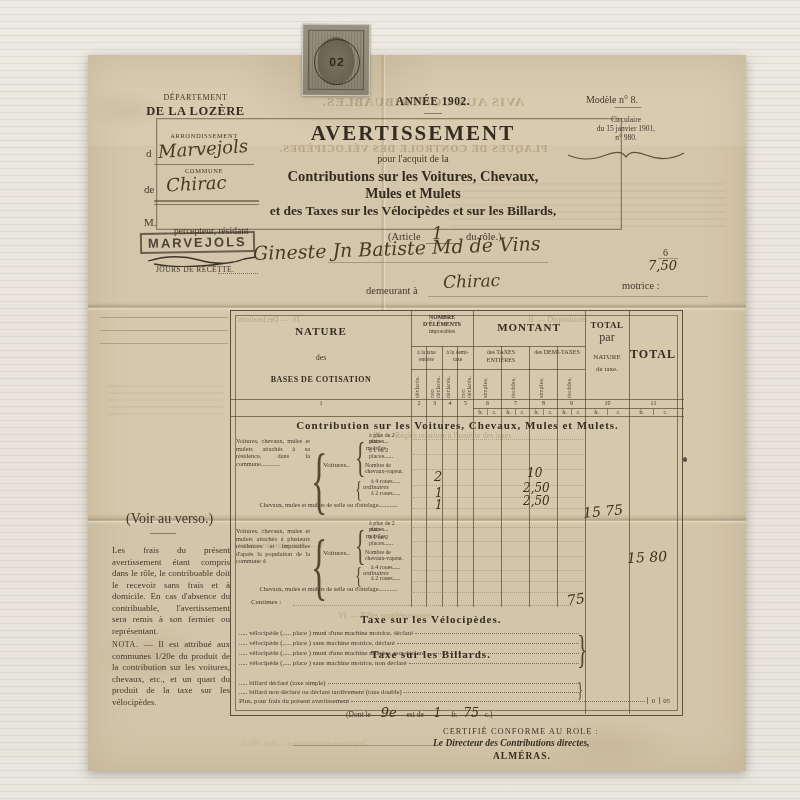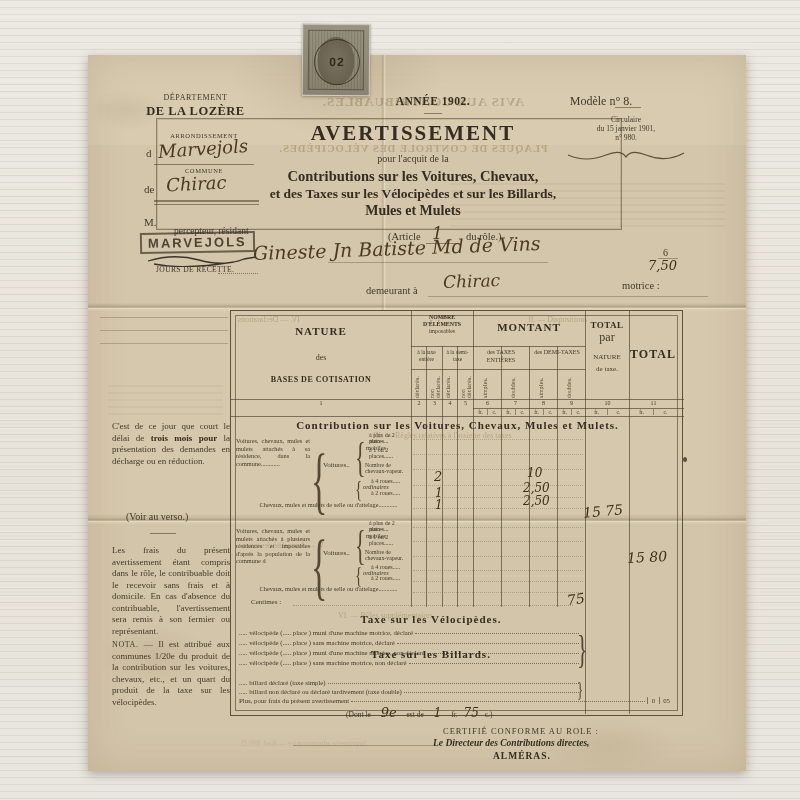--- a/index.html
+++ b/index.html
@@ -58,40 +58,40 @@
 
   <div class="a ctr" style="left:55px;top:38px;width:105px">
     <div class="sc" style="font-size:8px">DÉPARTEMENT</div>
     <div class="b" style="font-size:12.5px;letter-spacing:.5px;margin-top:2px">DE LA LOZÈRE</div>
   </div>
 
   <div class="a ghost mir b" style="left:190px;top:39px;width:290px;font-size:13px;text-align:center;letter-spacing:1px">AVIS AUX CONTRIBUABLES.</div>
   <div class="a b ctr" style="left:285px;top:40px;width:120px;font-size:11.5px;letter-spacing:.5px">ANNÉE 1902.</div>
   <div class="a rule" style="left:336px;top:58px;width:18px"></div>
 
-  <div class="a ctr" style="left:468px;top:39px;width:90px;font-size:12px">Modèle n° 8.</div>
+  <div class="a ctr" style="left:479px;top:39px;width:90px;font-size:10px">Modèle n° 8.</div>
   <div class="a rule" style="left:527px;top:52px;width:26px"></div>
 
   <div class="a ctr" style="left:488px;top:60px;width:100px;font-size:7.5px;line-height:9px">
     <div>Circulaire</div>
     <div>du 15 janvier 1901,</div>
     <div>n° 980.</div>
   </div>
   <svg class="a" style="left:478px;top:92px" width="120" height="16">
     <path d="M2,8 Q20,16 40,8 Q55,2 60,10 Q65,2 80,8 Q100,16 118,6" stroke="rgba(62,50,33,.8)" stroke-width="1.2" fill="none"></path>
   </svg>
 
   <div class="a" style="left:68px;top:63px;width:466px;height:112px;border:1px solid rgba(80,66,45,.55);box-shadow:inset 0 0 0 1px rgba(80,66,45,.15)"></div>
   <div class="a ctr" style="left:100px;top:66px;width:450px">
     <div class="b" style="font-size:21px;letter-spacing:2px">AVERTISSEMENT</div>
     <div class="ghost mir b" style="font-size:10.5px;letter-spacing:1px;margin-top:-3px">PLAQUES DE CONTROLE DES VÉLOCIPÈDES.</div>
     <div style="font-size:10px;margin-top:-1px">pour l'acquit de la</div>
     <div class="b" style="font-size:14.5px;margin-top:4px">Contributions sur les Voitures, Chevaux,</div>
+    <div class="b" style="font-size:14px;margin-top:1px">Mules et Mulets</div>
     <div class="b" style="font-size:13.5px;margin-top:1px">et des Taxes sur les Vélocipèdes et sur les Billards,</div>
-    <div class="b" style="font-size:14px;margin-top:1px">Mules et Mulets</div>
   </div>
 
   <div class="a sc ctr" style="left:68px;top:77px;width:96px;font-size:6.5px">ARRONDISSEMENT</div>
   <div class="a" style="left:58px;top:92px;font-size:11px">d</div>
   <div class="a hw" style="left:70px;top:83px;font-size:18px;transform:rotate(-4deg)">Marvejols</div>
   <div class="a rule" style="left:66px;top:109px;width:100px"></div>
 
   <div class="a sc ctr" style="left:68px;top:112px;width:96px;font-size:6.5px">COMMUNE</div>
   <div class="a" style="left:56px;top:128px;font-size:11px">de</div>
   <div class="a hw" style="left:78px;top:118px;font-size:18px;transform:rotate(-3deg)">Chirac</div>
@@ -124,24 +124,21 @@
   <div class="a" style="left:278px;top:230px;font-size:10.5px">demeurant à</div>
   <div class="a rule" style="left:340px;top:241px;width:280px;opacity:.6"></div>
   <div class="a hw" style="left:355px;top:216px;font-size:17px;transform:rotate(-2deg)">Chirac</div>
   <div class="a" style="left:534px;top:225px;font-size:10.5px">motrice :</div>
 
   <div class="a rule" style="left:12px;top:262px;width:128px;opacity:.5"></div>
   <div class="a rule" style="left:12px;top:275px;width:128px;opacity:.5"></div>
   <div class="a rule" style="left:12px;top:288px;width:128px;opacity:.5"></div>
 
 
-  <div class="a" style="left:24px;top:366px;width:118px;font-size:9px;line-height:11.5px;text-align:justify">
-    <span>C'est de ce jour que court le délai de </span><span class="b">trois mois pour</span><span> la présentation des demandes en décharge ou en réduction.</span>
-  </div>
-  <div class="a" style="left:38px;top:456px;font-size:10px">(Voir au verso.)</div>
+  <div class="a" style="left:38px;top:456px;font-size:14px">(Voir au verso.)</div>
   <div class="a rule" style="left:62px;top:478px;width:26px"></div>
 
   <div class="a" style="left:24px;top:490px;width:118px;font-size:9px;line-height:11.5px;text-align:justify">Les frais du présent avertissement étant compris dans le rôle, le contribuable doit le recevoir sans frais et à domicile. En cas d'absence du contribuable, l'avertissement sera remis à son fermier ou représentant.</div>
 
   <div class="a" style="left:24px;top:584px;width:118px;font-size:9px;line-height:11.5px;text-align:justify">
     <span class="sc" style="font-size:8px">Nota.</span><span> — Il est attribué aux communes 1/20e du produit de la contribution sur les voitures, chevaux, etc., et un quart du produit de la taxe sur les vélocipèdes.</span>
   </div>
 
   <div class="a ghost mir" style="left:150px;top:260px;font-size:8px">IV. — Déclarations</div>
   <div class="a ghost" style="left:440px;top:260px;font-size:8px">II. — Dispositions</div>

